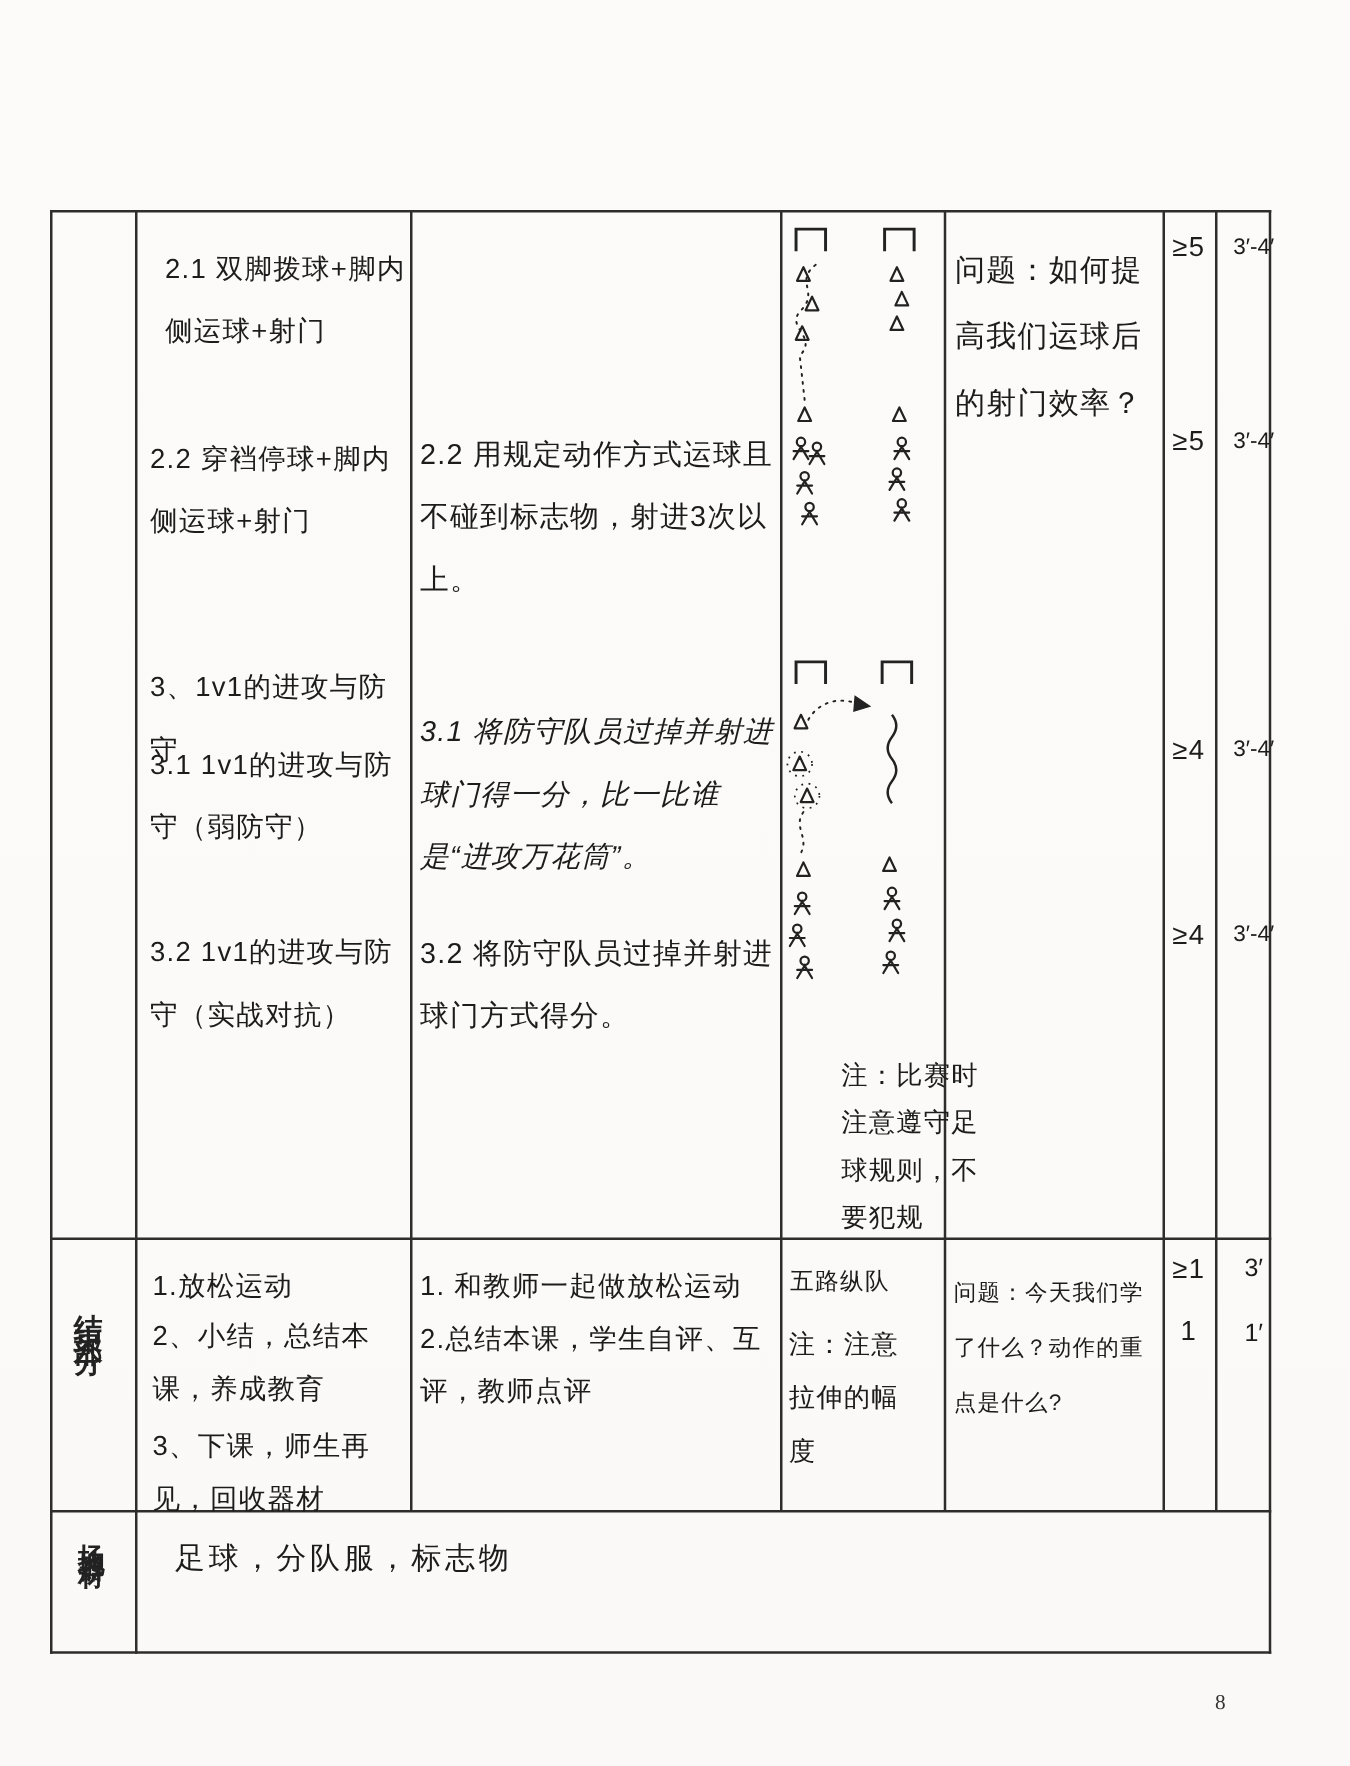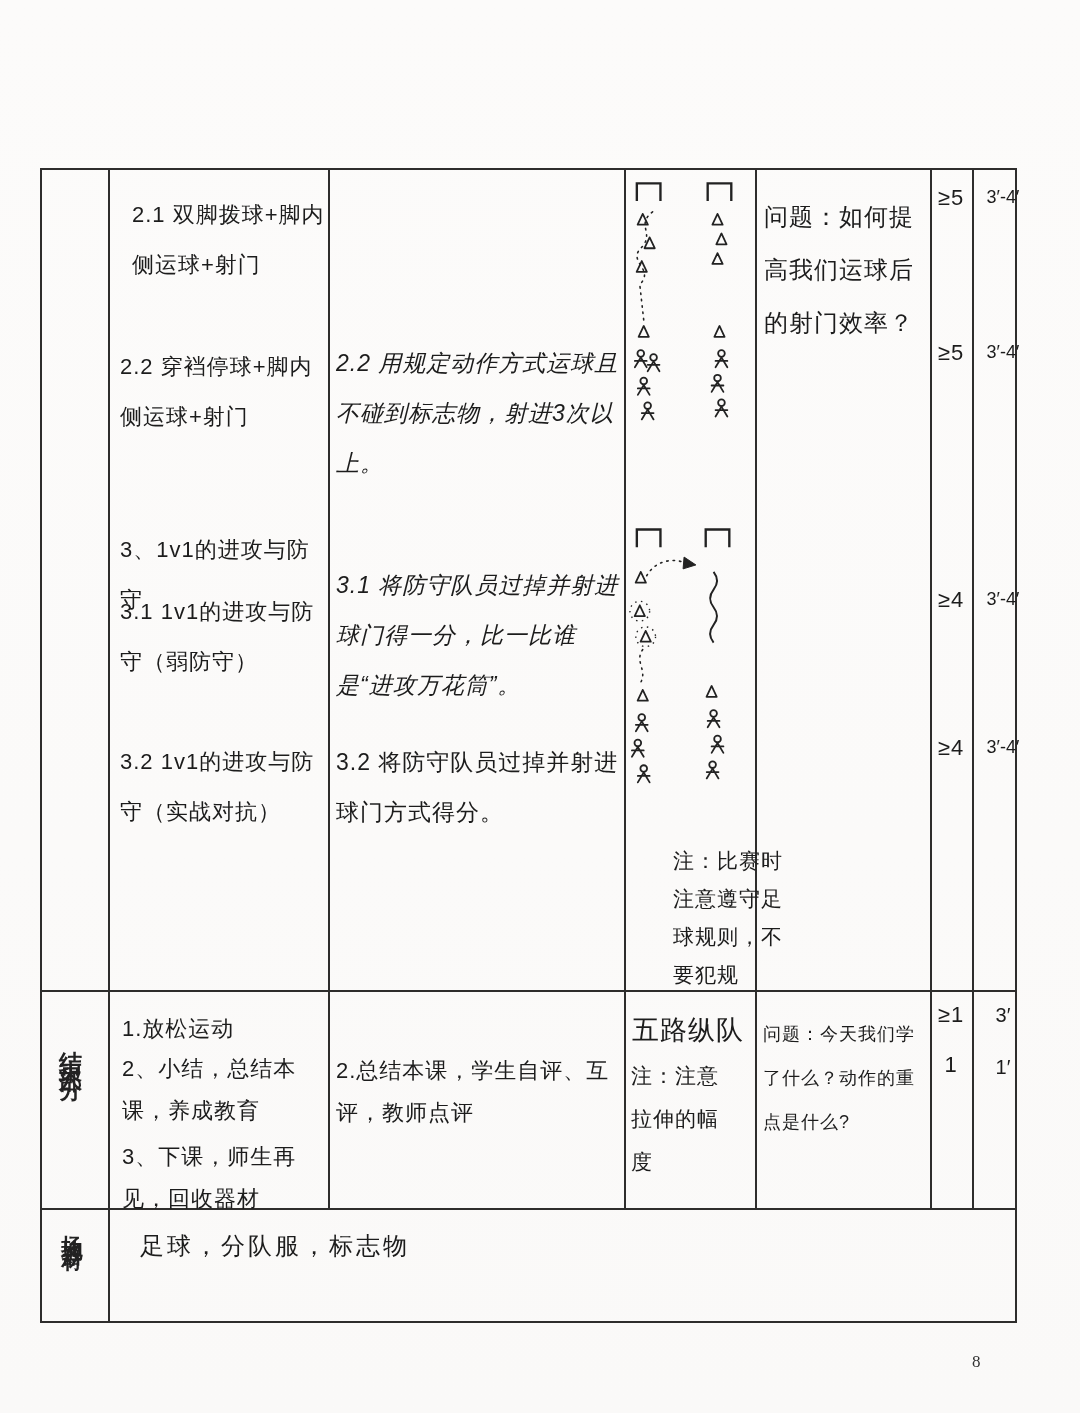--- a/index.html
+++ b/index.html
@@ -51,21 +51,21 @@
   <div class="vl" style="left:930px;top:168px;height:1040px;"></div>
   <div class="vl" style="left:972px;top:168px;height:1040px;"></div>
   <div class="vl" style="left:1015px;top:168px;height:1155px;"></div>
 
   <div class="hw content-item" style="top:190px;margin-left:12px;">2.1 双脚拨球+脚内侧运球+射门</div>
   <div class="hw content-item" style="top:342px;">2.2 穿裆停球+脚内侧运球+射门</div>
   <div class="hw content-item" style="top:525px;">3、1v1的进攻与防守</div>
   <div class="hw content-item" style="top:587px;">3.1 1v1的进攻与防守（弱防守）</div>
   <div class="hw content-item" style="top:737px;">3.2 1v1的进攻与防守（实战对抗）</div>
 
-  <div class="hw method-item" style="top:338px;font-style:italic;">2.2 用规定动作方式运球且不碰到标志物，射进3次以上。</div>
+  <div class="hw method-item" style="top:338px;">2.2 用规定动作方式运球且不碰到标志物，射进3次以上。</div>
   <div class="hw method-item" style="top:560px;font-style:italic;">3.1 将防守队员过掉并射进球门得一分，比一比谁是“进攻万花筒”。</div>
   <div class="hw method-item" style="top:737px;">3.2 将防守队员过掉并射进球门方式得分。</div>
 
   <svg style="left:627px;top:174px;" width="122" height="300" viewBox="0 0 124 300">
     <defs>
       <g id="pl">
         <circle cx="0" cy="0" r="3.4" fill="none" stroke-width="1.8"></circle>
         <path d="M-6,14 L0,4 L6,14 M-6,7.5 L6,7.5" fill="none" stroke-width="1.8" stroke-linecap="round"></path>
       </g>
       <g id="cn">
@@ -142,23 +142,24 @@
   <div class="hw time-val" style="top:342px;">3′-4′</div>
   <div class="hw time-val" style="top:589px;">3′-4′</div>
   <div class="hw time-val" style="top:737px;">3′-4′</div>
 
   <div class="hw stage-vert" style="left:56px;top:1032px;height:160px;">结束部分</div>
 
   <div class="hw closing-item" style="left:122px;top:1008px;width:202px;">1.放松运动</div>
   <div class="hw closing-item" style="left:122px;top:1048px;width:202px;">2、小结，总结本课，养成教育</div>
   <div class="hw closing-item" style="left:122px;top:1136px;width:202px;">3、下课，师生再见，回收器材</div>
 
+  <div class="hw closing-item" style="left:336px;top:1008px;width:288px;">1. 和教师一起做放松运动</div>
   <div class="hw closing-item" style="left:336px;top:1050px;width:288px;">2.总结本课，学生自评、互评，教师点评</div>
 
-  <div class="hw" style="left:632px;top:1012px;width:112px;font-size:27px;">五路纵队</div>
+  <div class="hw" style="left:632px;top:1012px;width:112px;font-size:19px;">五路纵队</div>
   <div class="hw" style="left:631px;top:1054px;width:100px;font-size:21px;line-height:43px;">注：注意拉伸的幅度</div>
 
   <div class="hw" style="left:763px;top:1012px;width:162px;font-size:18px;line-height:44px;">问题：今天我们学了什么？动作的重点是什么?</div>
 
   <div class="hw count-val" style="top:1002px;">≥1</div>
   <div class="hw count-val" style="top:1052px;">1</div>
   <div class="hw time-val" style="top:1004px;font-size:20px;">3′</div>
   <div class="hw time-val" style="top:1056px;font-size:20px;">1′</div>
 
   <div class="hw stage-vert" style="left:58px;top:1218px;height:102px;font-size:21px;letter-spacing:5px;">场地器材</div>

